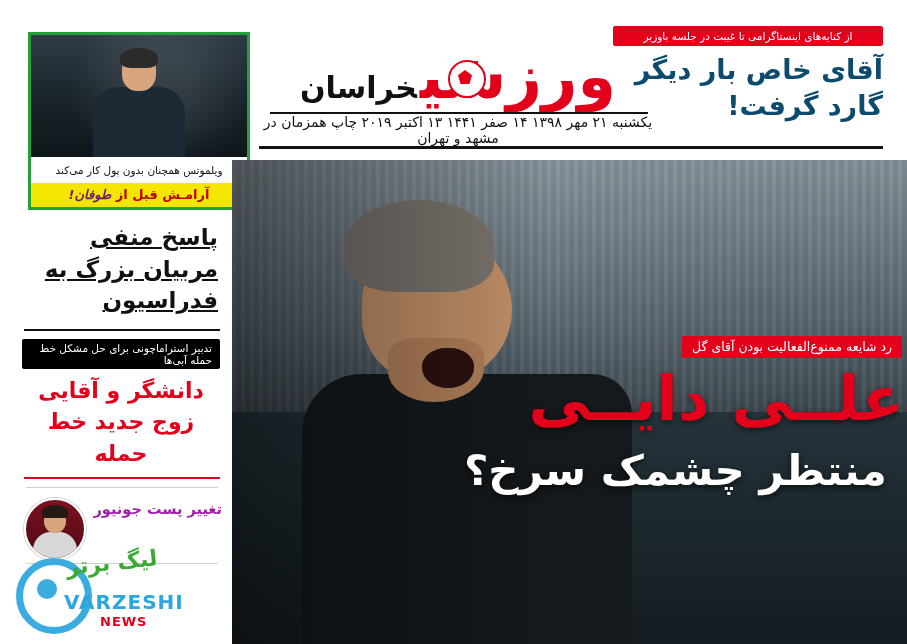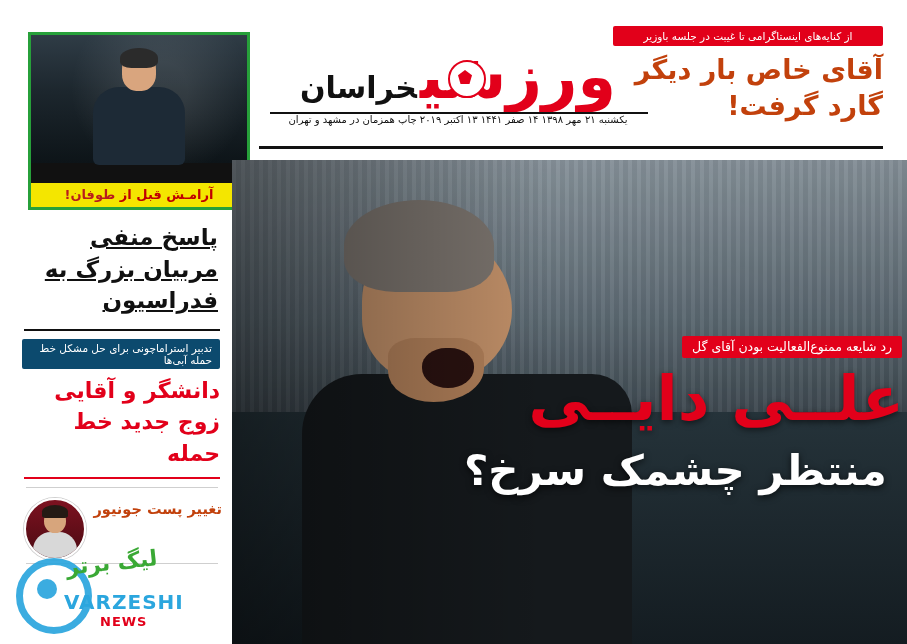--- a/index.html
+++ b/index.html
@@ -42,21 +42,21 @@
     background:#1d2a36;border-radius:26px 26px 6px 6px;
   }
   .promo-cap1{
     position:absolute;left:0;right:0;top:122px;height:26px;background:#ffffff;
     color:#111;font-size:10.5px;line-height:26px;text-align:center;
   }
   .promo-cap2{
     position:absolute;left:0;right:0;top:148px;height:24px;background:#f4e600;
     color:#c00000;font-weight:bold;font-size:13px;line-height:24px;text-align:center;
   }
-  .promo-cap2 .blk{color:#b91c1c;}
+  .promo-cap2 .blk{color:#701a75;font-style:italic;}
 
   
   .logo-block{position:absolute;left:258px;top:22px;width:400px;height:122px;}
   .logo-line{
     position:absolute;left:0;top:18px;width:400px;text-align:center;
     direction:rtl;white-space:nowrap;
   }
   .logo-varzeshi{
     color:#e2001a;font-size:62px;font-weight:bold;letter-spacing:-2px;
     font-family:"DejaVu Sans","Liberation Sans",sans-serif;
@@ -67,37 +67,37 @@
   .ball{
     position:absolute;left:190px;top:38px;width:34px;height:34px;border-radius:50%;
     background:#ffffff;border:2px solid #e2001a;
   }
   .ball:after{
     content:"";position:absolute;left:8px;top:8px;width:14px;height:14px;
     background:#e2001a;clip-path:polygon(50% 0%,100% 38%,82% 100%,18% 100%,0% 38%);
   }
   .logo-sub{
     position:absolute;left:0;top:92px;width:400px;text-align:center;
-    font-size:10px;color:#111;direction:rtl;
+    font-size:14px;color:#111;direction:rtl;
   }
   .logo-rule{position:absolute;left:270px;top:112px;width:378px;height:2px;background:#111;}
   .logo-url{
     position:absolute;left:258px;top:118px;width:400px;text-align:center;
     font-size:10.5px;letter-spacing:.6px;color:#111;direction:ltr;
   }
 
   
   .tr-kicker{
     position:absolute;right:24px;top:26px;width:270px;height:20px;
     background:#e2001a;color:#fff;font-size:10.5px;line-height:20px;text-align:center;
     border-radius:2px;
   }
   .tr-head{
     position:absolute;right:24px;top:52px;width:270px;text-align:right;
-    color:#c2410c;font-size:27px;font-weight:bold;line-height:1.32;
+    color:#0c4a6e;font-size:27px;font-weight:bold;line-height:1.32;
   }
   .head-rule{position:absolute;right:24px;top:146px;width:624px;height:3px;background:#111;}
 
   
   .main-photo{
     position:absolute;left:232px;top:160px;width:688px;height:484px;overflow:hidden;
     background:
       radial-gradient(ellipse at 30% 30%, #6f7d86 0%, #3e4a52 45%, #1b2227 100%);
   }
   .crowd{
@@ -164,36 +164,36 @@
   .lcol{position:absolute;left:14px;top:216px;width:216px;}
 
   .l-head-blk{padding:6px 12px 4px 10px;text-align:right;direction:rtl;}
   .l-head-blk .t{color:#111;font-size:23px;font-weight:bold;line-height:1.38;text-decoration:underline;}
 
   .divider{height:2px;background:#111;margin:8px 10px 8px 10px;}
   .divider.red{background:#e2001a;}
   .thin{height:1px;background:#cfcfcf;margin:7px 12px;}
 
   .box-red{
-    margin:4px 10px 0 8px;background:#0c4a6e;color:#fff;font-size:10.5px;
+    margin:4px 10px 0 8px;background:#000000;color:#fff;font-size:10.5px;
     padding:3px 8px;text-align:right;direction:rtl;border-radius:2px;
   }
   .l-head2{
-    margin:6px 10px 0 8px;text-align:right;direction:rtl;
+    margin:6px 10px 0 8px;text-align:center;direction:rtl;
     color:#e2001a;font-size:22px;font-weight:bold;line-height:1.42;
   }
 
   .brief{
     position:relative;margin:10px 8px 0 8px;min-height:58px;direction:rtl;
   }
   .brief .txt{
     margin-right:0;margin-left:62px;text-align:right;
     font-size:14.5px;line-height:1.55;color:#111;font-weight:bold;
   }
-  .brief .txt.red{color:#c2410c;margin-left:41px;}
+  .brief .txt.red{color:#a21caf;margin-left:41px;}
   .avatar{
     position:absolute;left:2px;top:0;width:58px;height:58px;border-radius:50%;
     overflow:hidden;border:2px solid #ffffff;box-shadow:0 0 0 1px #d0d0d0;
   }
   .av-a{background:linear-gradient(180deg,#274b74 0%,#16324f 100%);}
   .av-b{background:linear-gradient(180deg,#7d1220 0%,#4a0a12 100%);}
   .av-head{position:absolute;left:50%;top:9px;width:22px;height:24px;transform:translateX(-50%);
     background:#d7a57c;border-radius:48%;}
   .av-hair{position:absolute;left:50%;top:5px;width:26px;height:13px;transform:translateX(-50%);
     background:#241a14;border-radius:50% 50% 20% 20%;}
@@ -232,20 +232,21 @@
   <div class="masthead">
 
     <div class="promo-box">
       <div class="promo-photo">
         <div class="promo-figure">
           <div class="promo-body"></div>
           <div class="promo-head"></div>
           <div class="promo-hair"></div>
         </div>
       </div>
+      <div class="promo-cap1">ویلموتس همچنان بدون پول کار می‌کند</div>
       <div class="promo-cap2">
         <span>آرامـش قبل از</span>
         <span class="blk">طوفان!</span>
       </div>
     </div>
 
     <div class="logo-block">
       <div class="logo-line">
         <span class="logo-varzeshi">ورزشی</span><span class="logo-khorasan">خراسان</span>
       </div>

